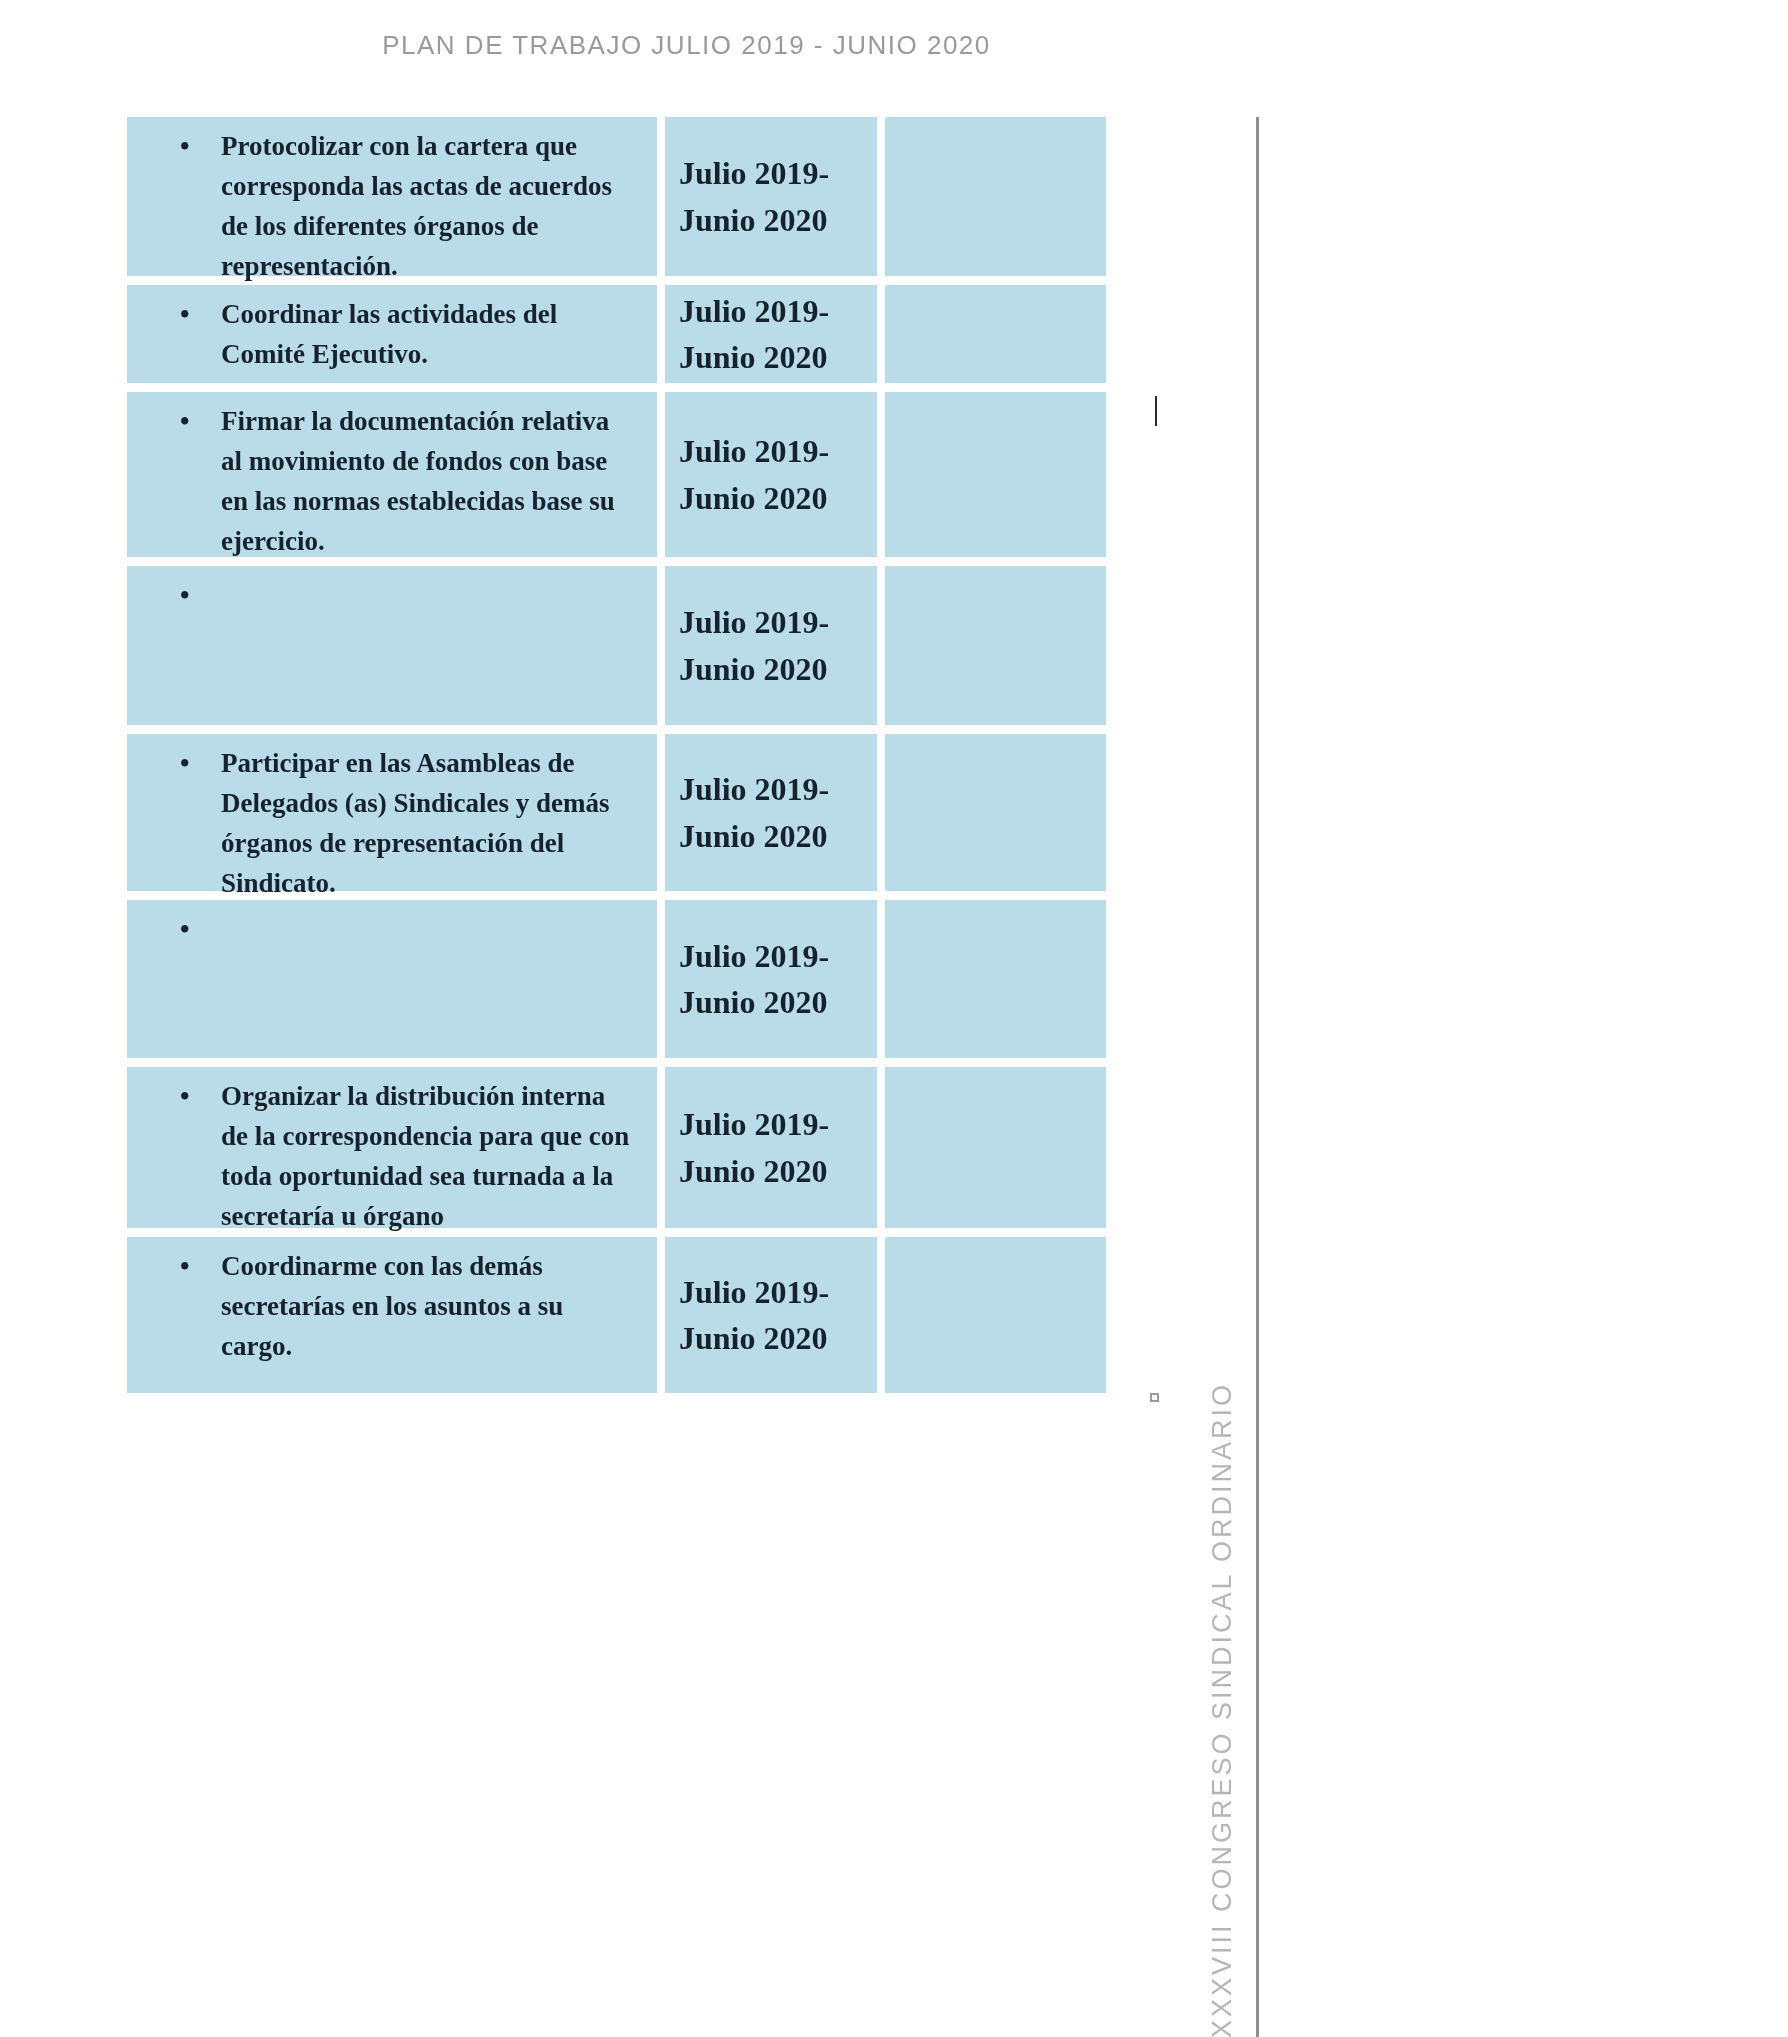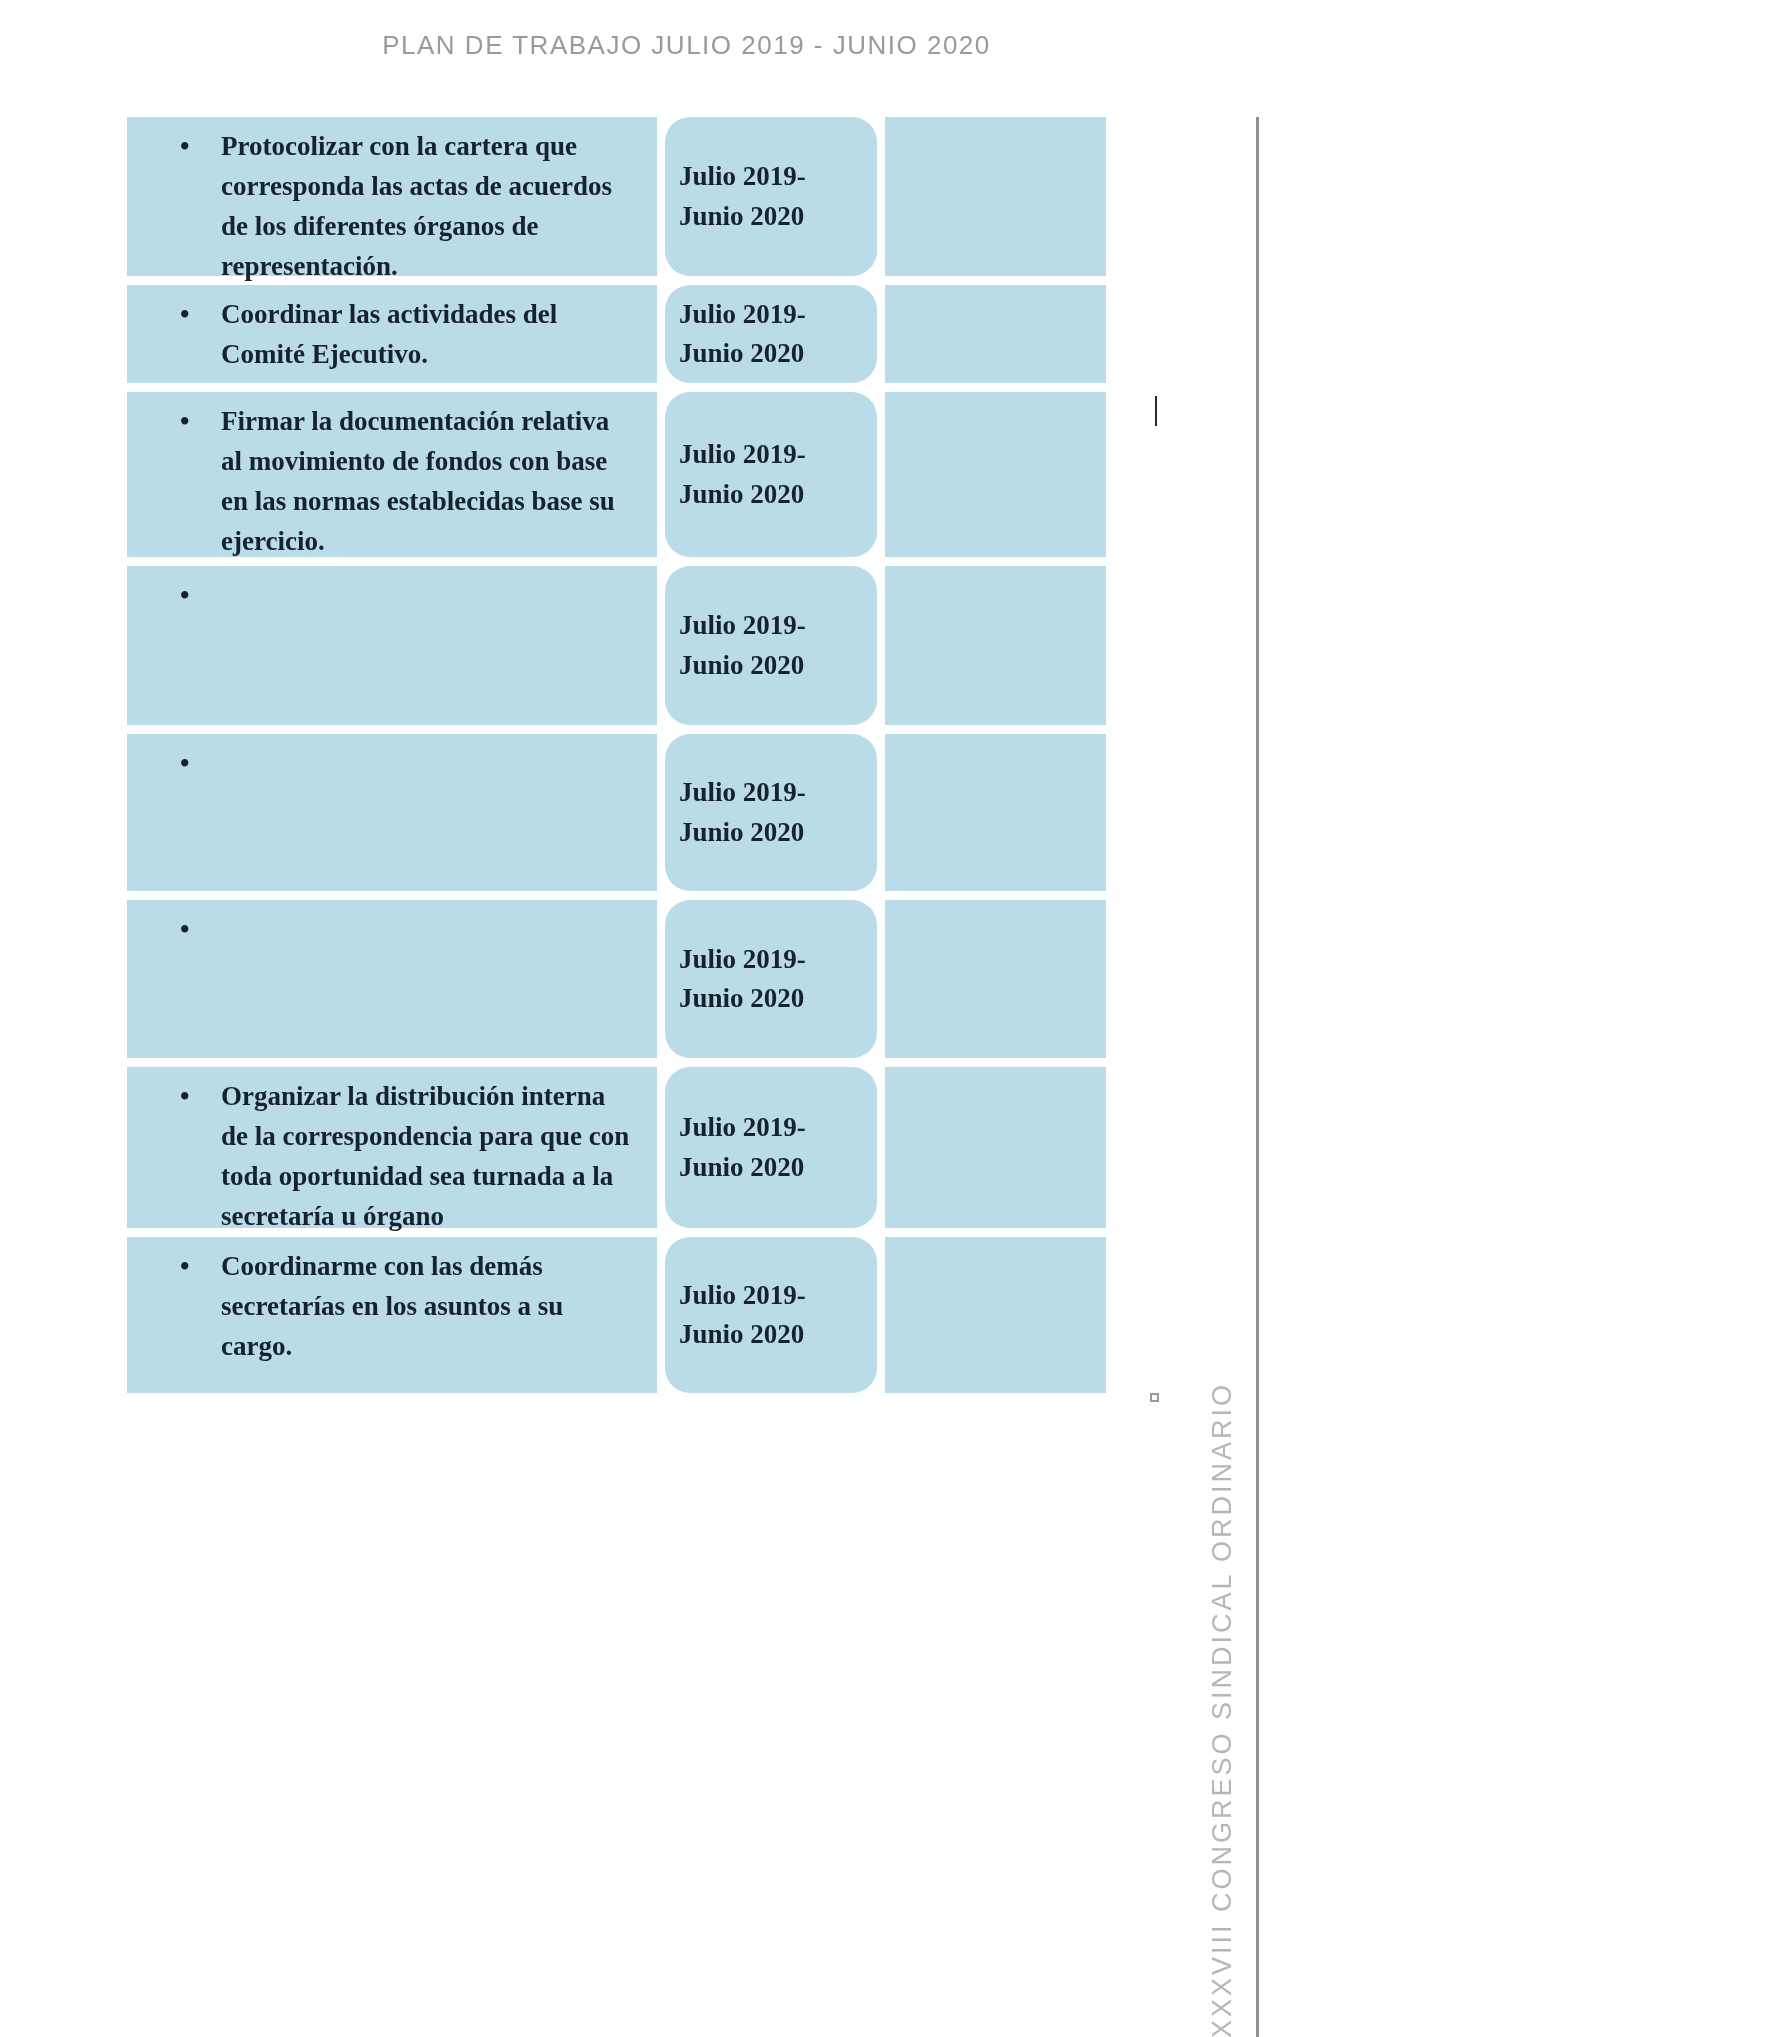--- a/index.html
+++ b/index.html
@@ -69,25 +69,24 @@
     font-size: 27px;
     font-weight: bold;
     color: var(--color-text);
   }
 
   .cell-period {
     width: 212px;
     padding: 8px 34px 8px 14px;
     display: flex;
     align-items: center;
-    font-size: 27px;
+    font-size: 32px;
     font-weight: bold;
     line-height: 1.45;
     color: var(--color-text);
-    border-radius: 25px;
   }
 
   .cell-notes { width: 221px; }
 
   .v-rule {
     position: absolute;
     left: 1256px;
     top: 117px;
     width: 3px;
     height: 1920px;
@@ -173,20 +172,21 @@
     </div>
     <div class="cell cell-period">
       <span>Julio 2019- Junio 2020</span>
     </div>
     <div class="cell cell-notes"></div>
   </div>
 
   <div class="row">
     <div class="cell cell-task">
       <span class="bullet">•</span>
+      <span>Participar en las Asambleas de Delegados (as) Sindicales y demás órganos de representación del Sindicato.</span>
     </div>
     <div class="cell cell-period">
       <span>Julio 2019- Junio 2020</span>
     </div>
     <div class="cell cell-notes"></div>
   </div>
 
   <div class="row">
     <div class="cell cell-task">
       <span class="bullet">•</span>

